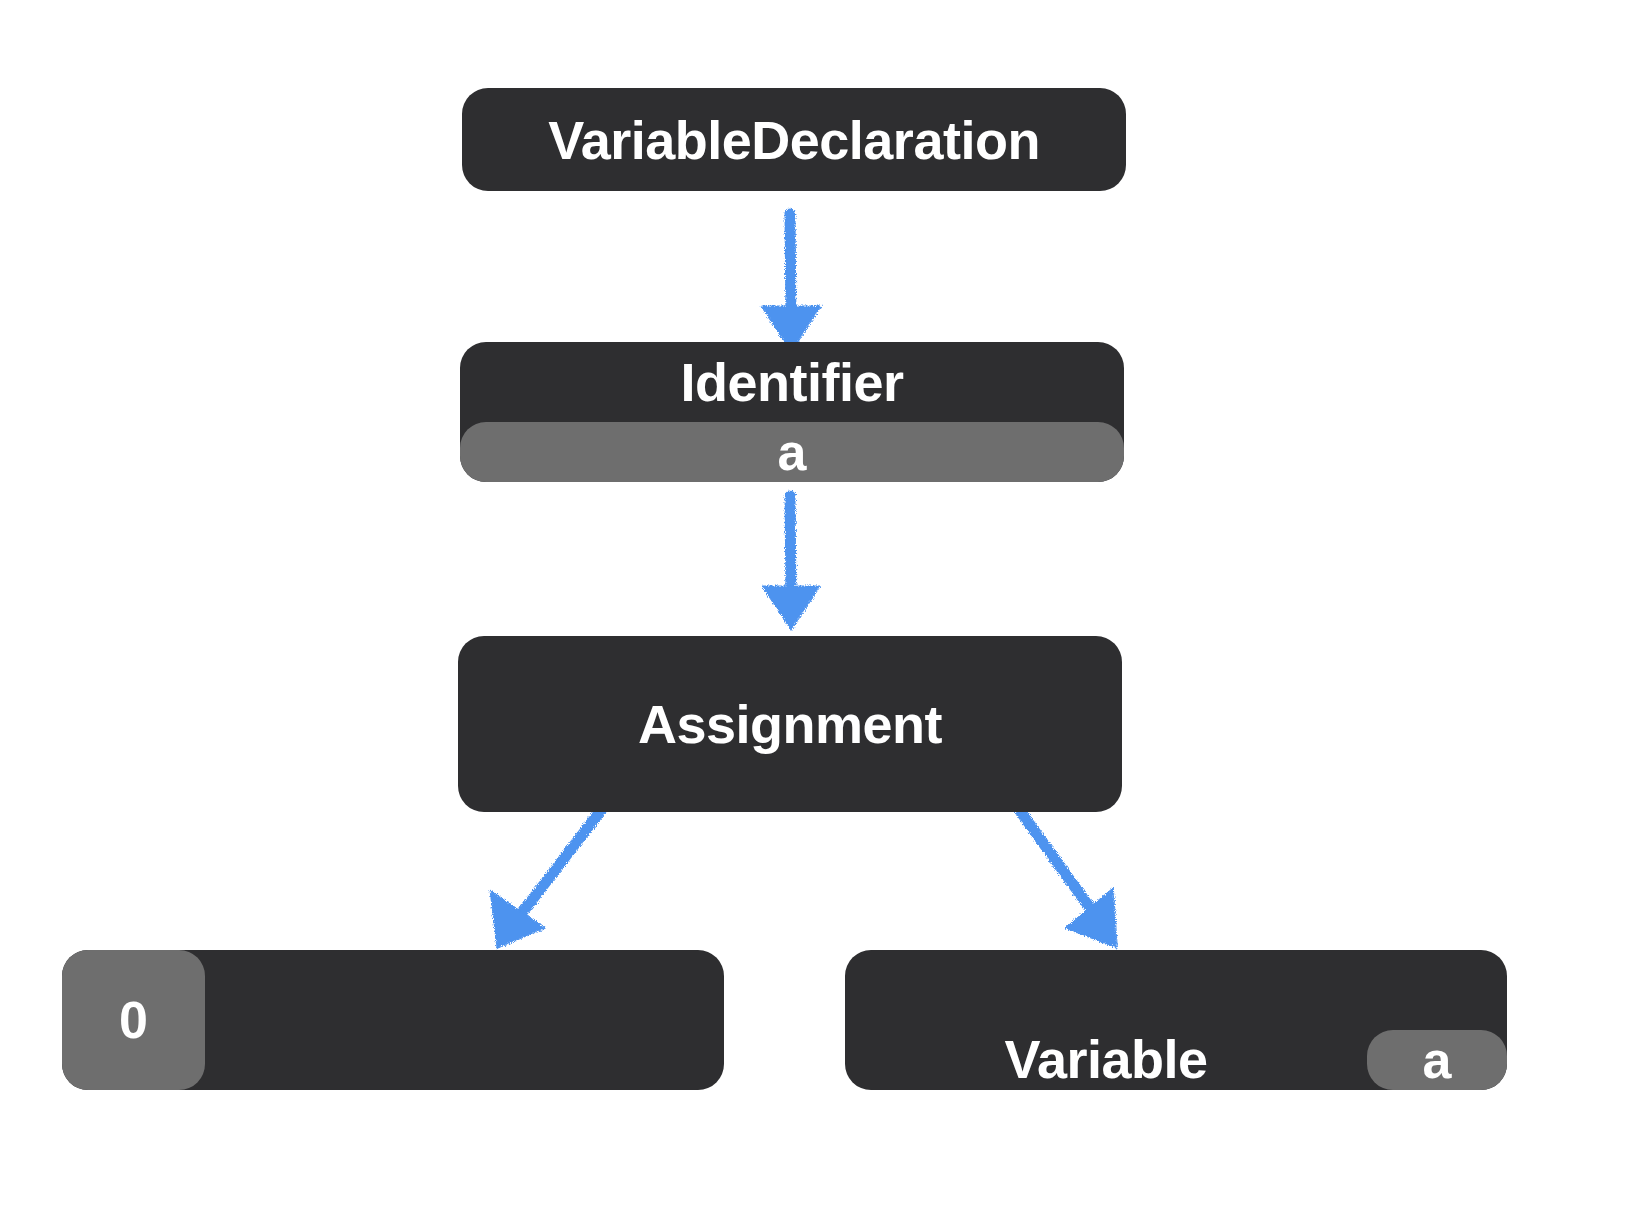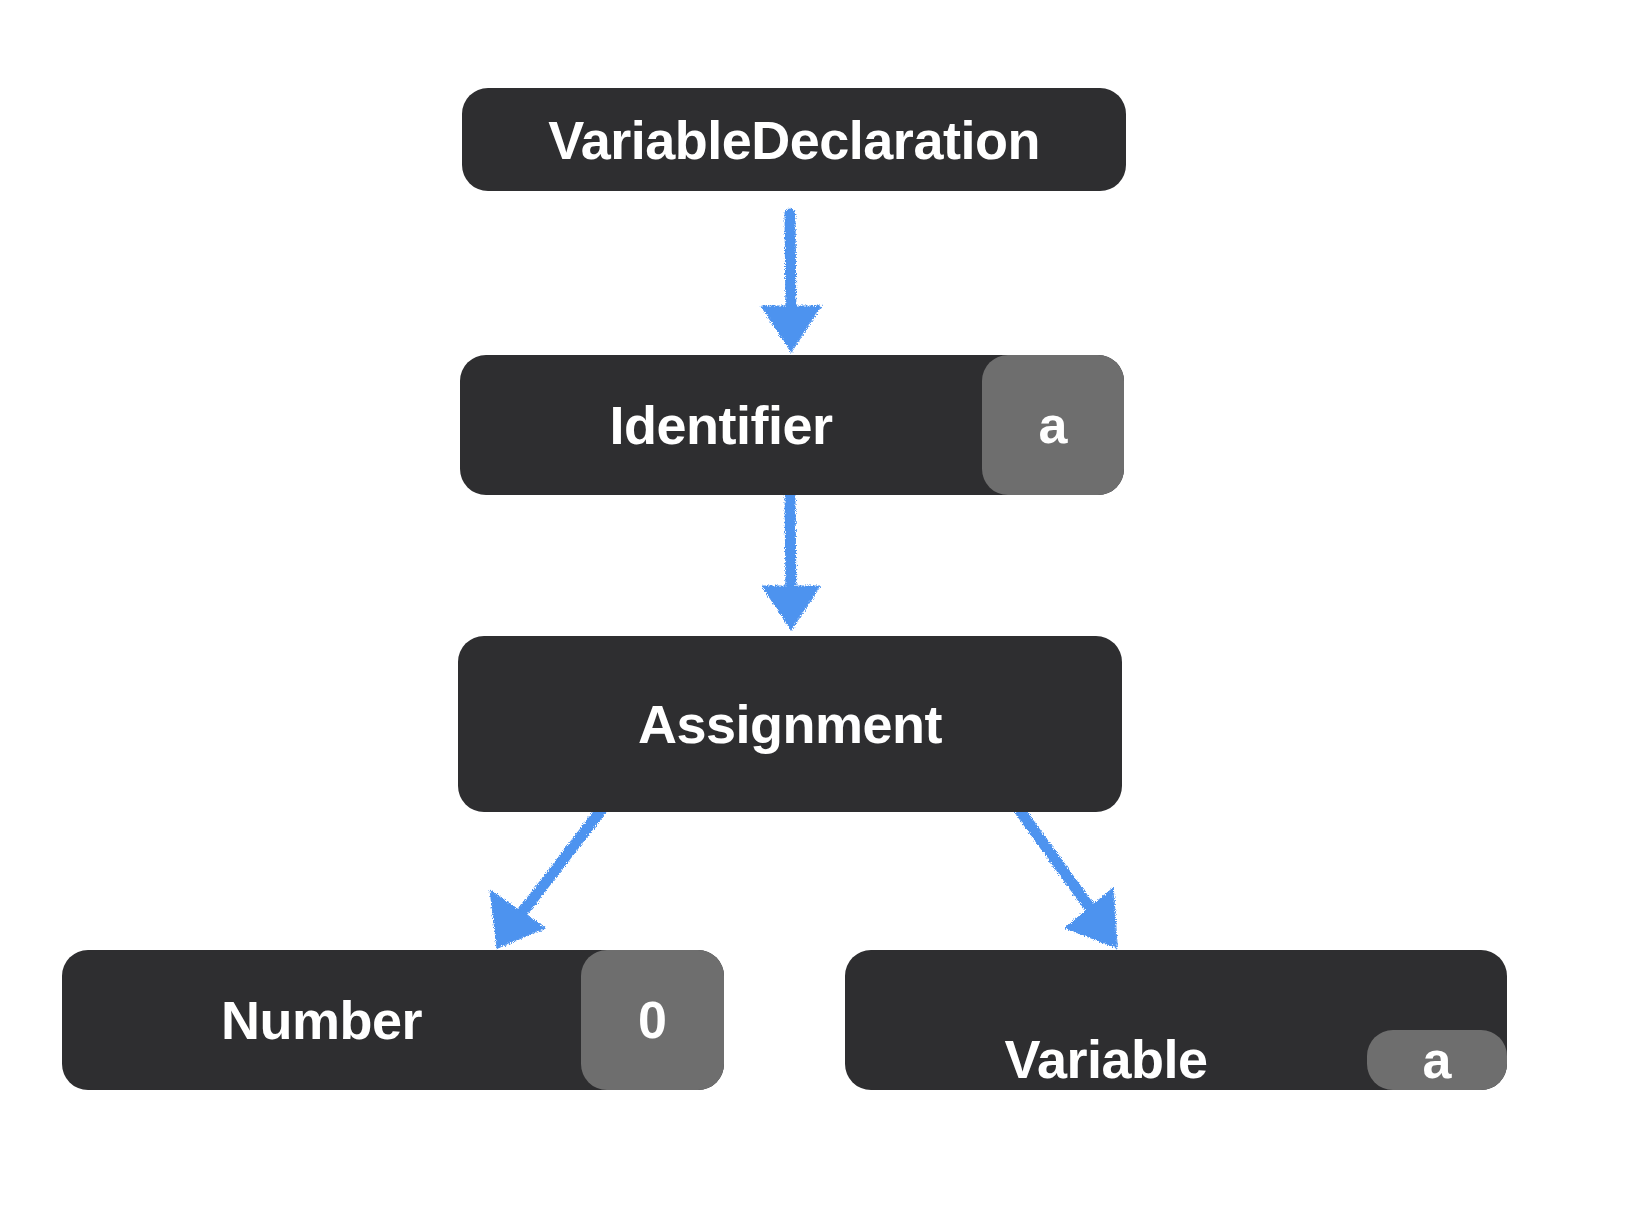--- a/index.html
+++ b/index.html
@@ -57,21 +57,21 @@
     font-size: 52px;
     min-width: 140px;
     box-sizing: border-box;
   }
 
   
   #node-variabledeclaration {
     left: 462px;  top: 68px;   width: 664px; height: 103px; margin-top: 20px;
   }
   #node-identifier {
-    left: 460px;  top: 355px;  width: 664px; height: 140px;
+    left: 460px;  top: 342px;  width: 664px; height: 140px; flex-direction: column;
   }
   #node-assignment {
     left: 458px;  top: 636px;  width: 664px; height: 176px;
   }
   #node-number {
     left: 62px;   top: 950px;  width: 662px; height: 140px;
   }
   #node-variable {
     left: 845px;  top: 950px;  width: 662px; height: 140px; align-items: flex-end;
   }
@@ -124,21 +124,20 @@
   <div class="node" id="node-identifier">
     <div class="node-label">Identifier</div>
     <div class="node-badge">a</div>
   </div>
 
   <div class="node" id="node-assignment">
     <div class="node-label">Assignment</div>
   </div>
 
   <div class="node" id="node-number">
-    <div class="node-label">Number</div>
     <div class="node-badge">0</div>
   </div>
 
   <div class="node" id="node-variable">
     <div class="node-label">Variable</div>
     <div class="node-badge">a</div>
   </div>
 
 </div>
 

